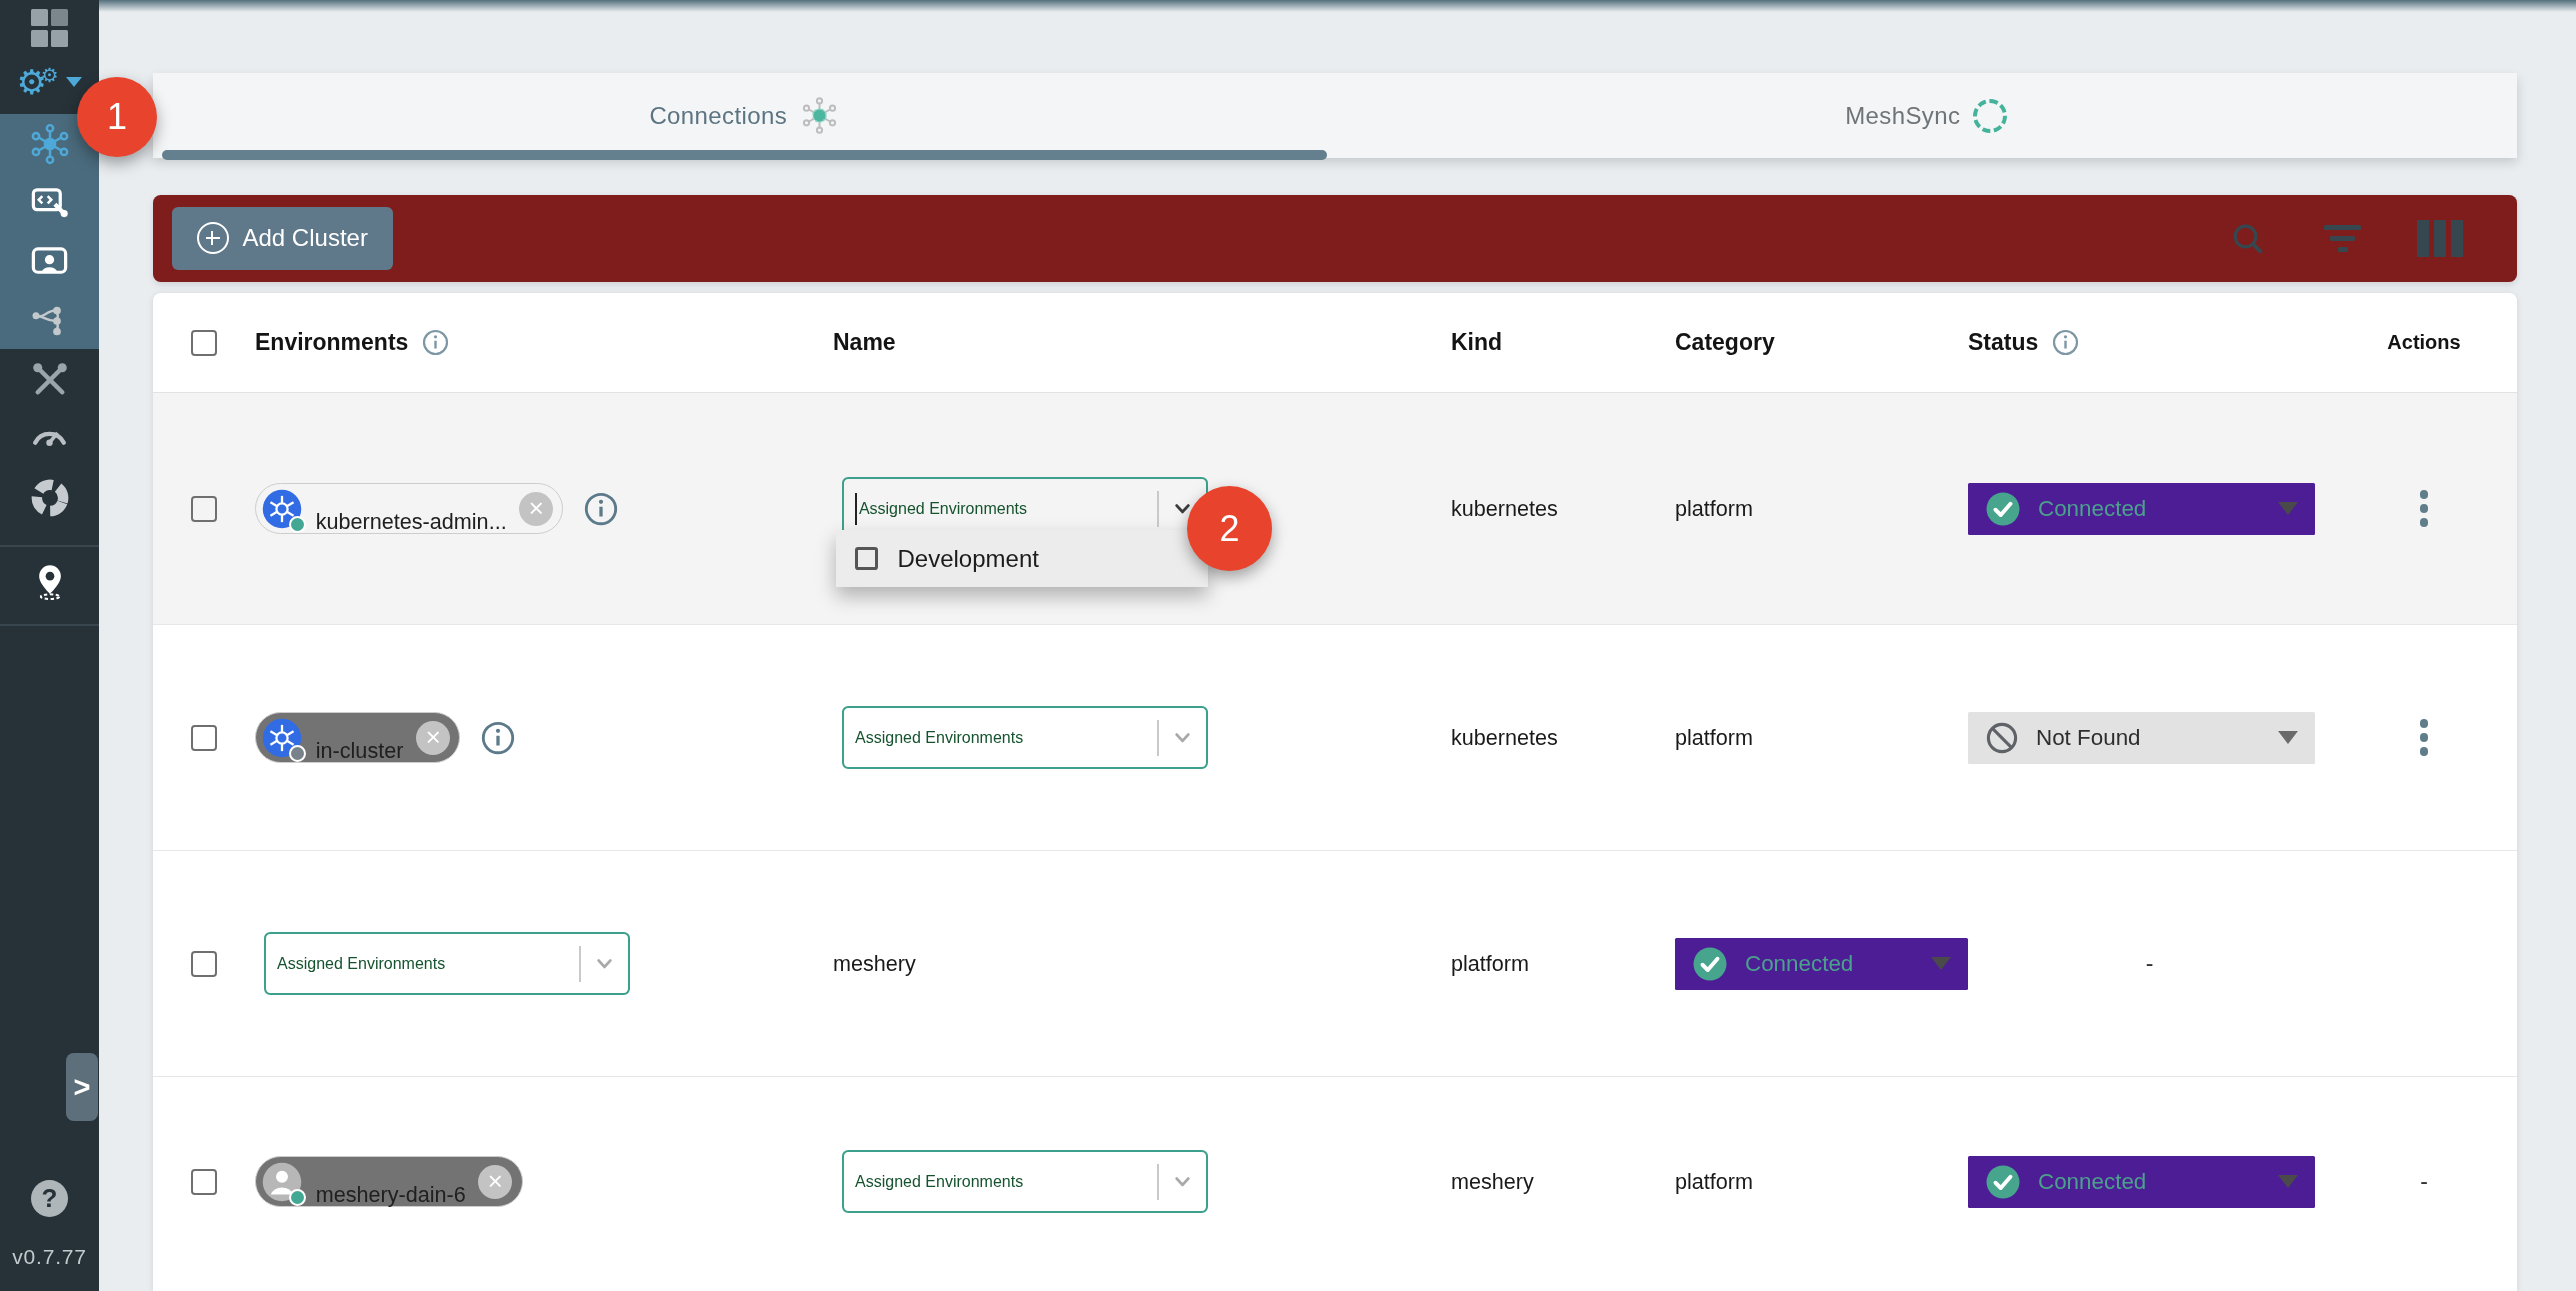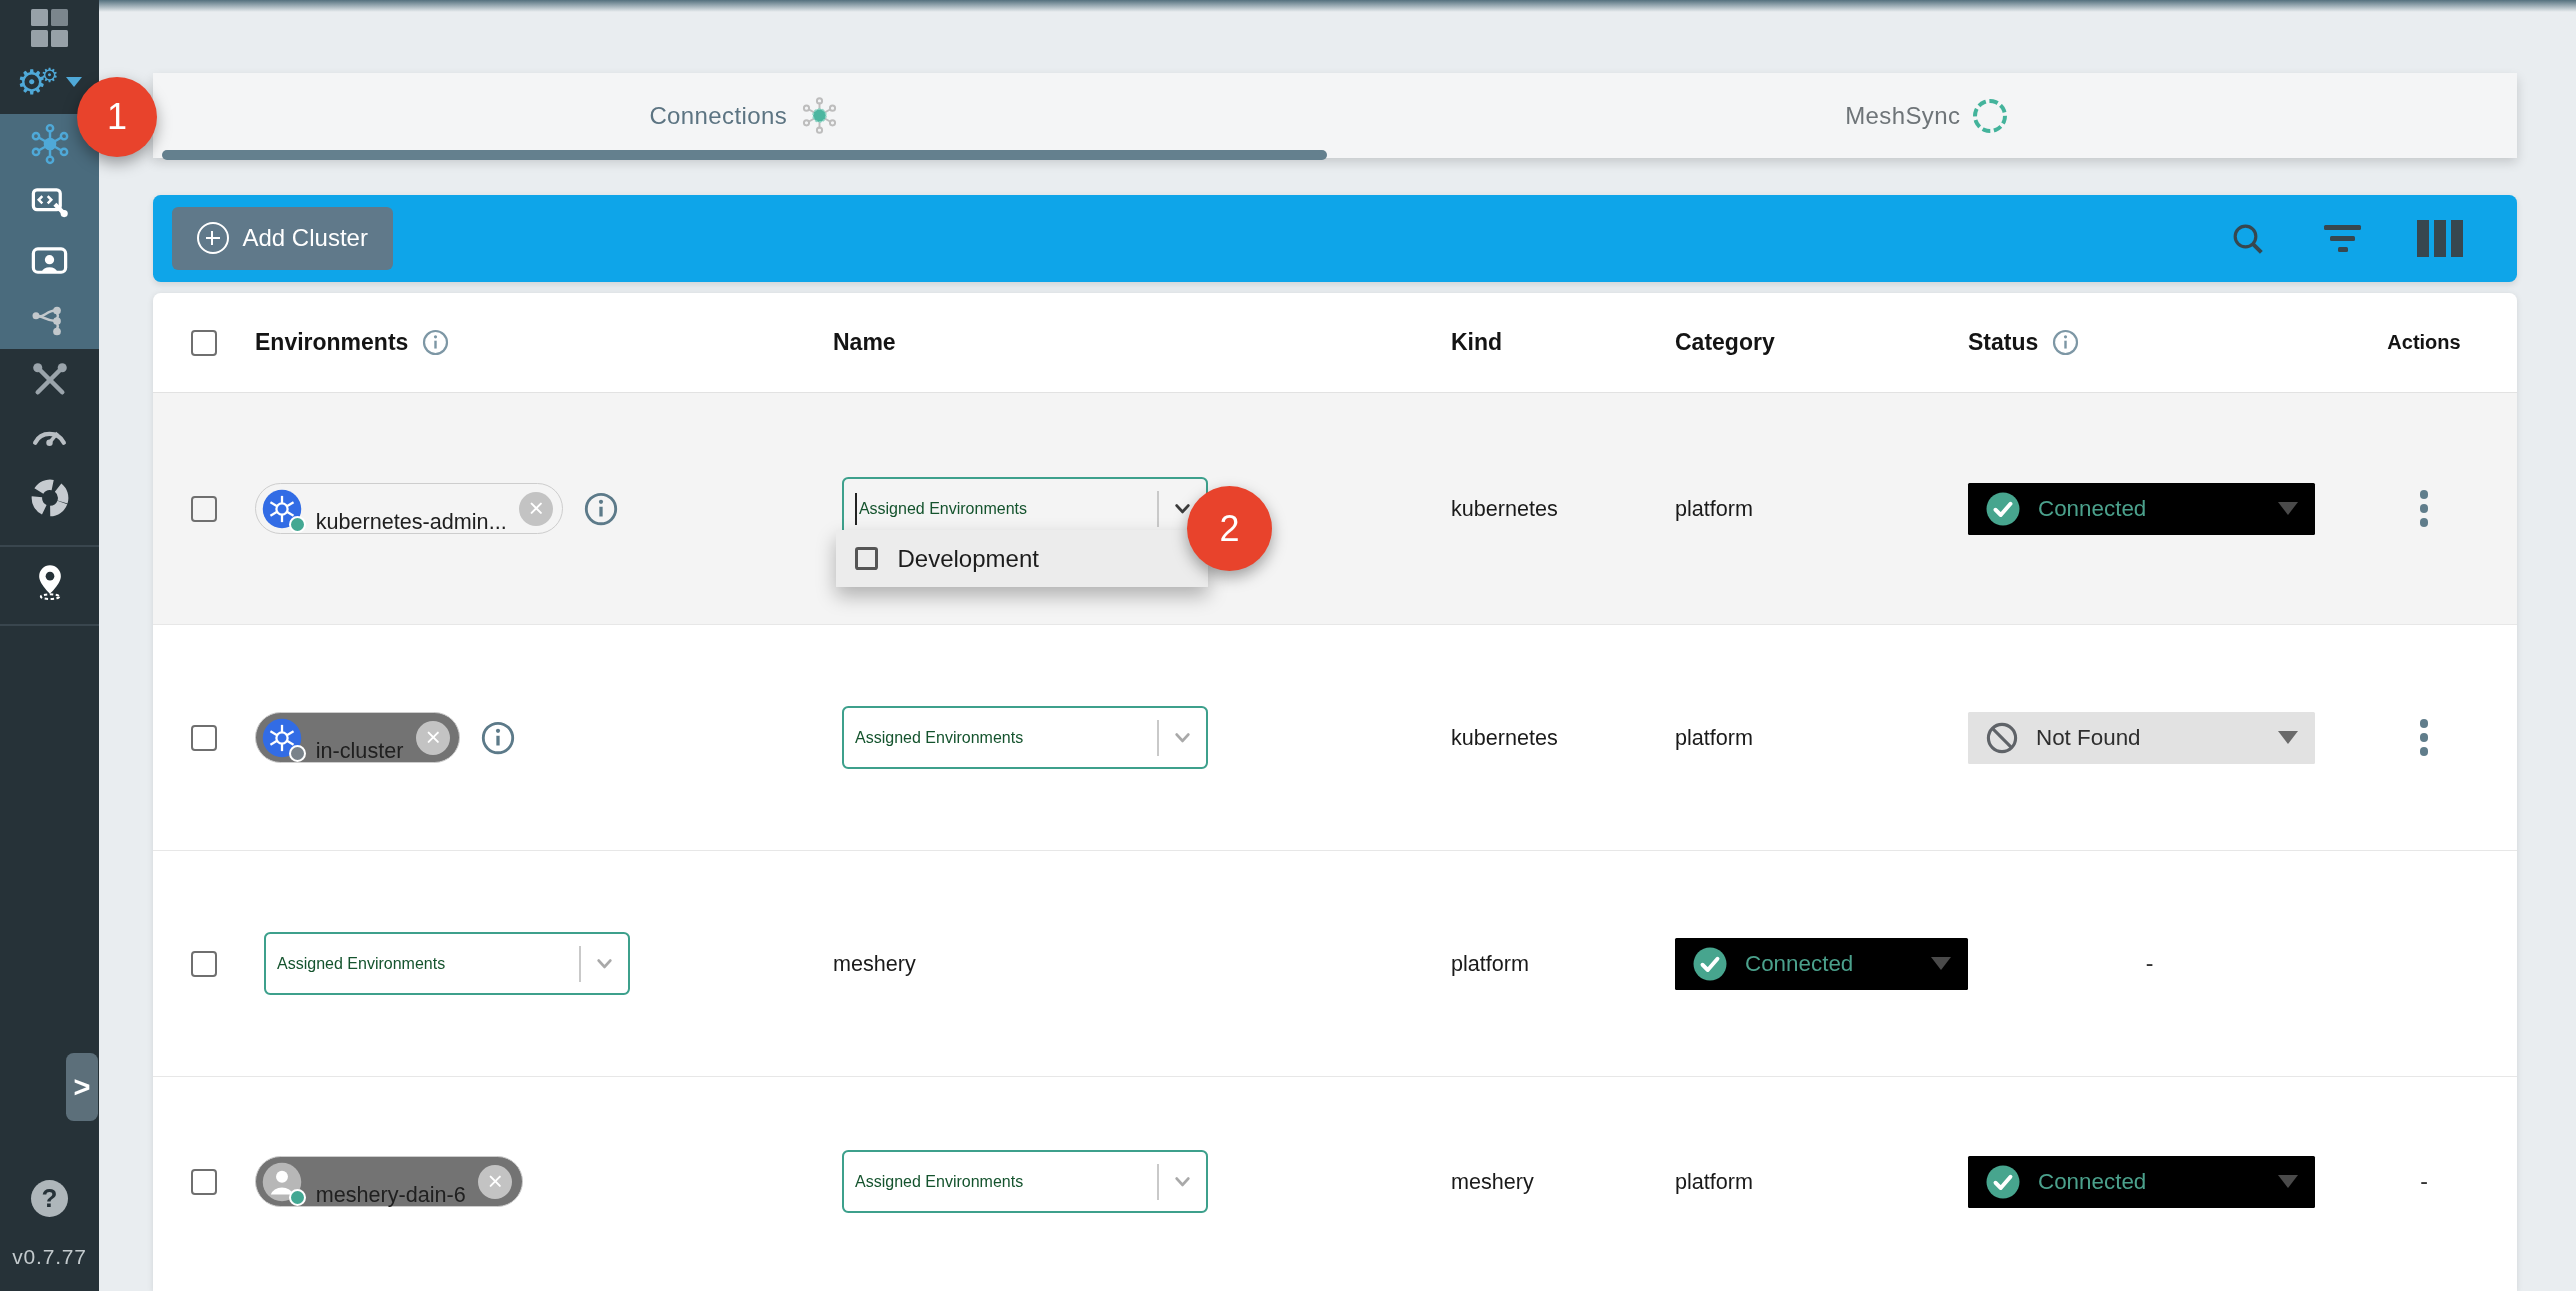--- a/index.html
+++ b/index.html
@@ -40,21 +40,21 @@
   
   .tabs-card{position:absolute;left:153px;top:73px;width:2364px;height:85px;background:#f4f5f6;
     box-shadow:0 4.6px 10.8px rgba(0,0,0,.16);display:flex;z-index:5;}
   .tab{flex:1;display:flex;align-items:center;justify-content:center;gap:12.4px;cursor:pointer;}
   .tab-label{font-size:24px;color:#5c7482;letter-spacing:0.4px;}
   .tab-meshsync .tab-label{color:#6e7478;}
   .tab-indicator{position:absolute;left:9.3px;bottom:-1.5px;width:calc(50% - 17px);height:9.3px;background:#64808e;border-radius:5.4px;}
   .spinner-icon{width:34px;height:34px;border:4.6px dashed #43b39b;border-radius:50%;}
 
   
-  .toolbar-card{position:absolute;left:153px;top:195px;width:2364px;height:87px;background:#0ea5e9;border-radius:7.7px;
+  .toolbar-card{position:absolute;left:153px;top:195px;width:2364px;height:87px;background:#7f1d1d;border-radius:7.7px;
     box-shadow:0 2.3px 6.2px rgba(0,0,0,.10);z-index:4;}
   .add-cluster-btn{position:absolute;left:18.5px;top:11.6px;height:63px;padding:0 25px;background:#60798a;border:none;border-radius:6.2px;
     color:#fff;font-size:24px;font-family:"Liberation Sans",sans-serif;display:flex;align-items:center;gap:14px;cursor:pointer;}
   .plus-circle{width:32px;height:32px;border:2.3px solid #fff;border-radius:50%;position:relative;}
   .plus-circle::before,.plus-circle::after{content:"";position:absolute;background:#fff;}
   .plus-circle::before{left:7px;top:13px;width:14px;height:2.3px;}
   .plus-circle::after{left:12.7px;top:7.3px;width:2.3px;height:14px;}
   .toolbar-icons{position:absolute;right:54px;top:0;height:87px;display:flex;align-items:center;gap:56px;}
   .tool-btn{cursor:pointer;display:flex;align-items:center;justify-content:center;}
   .filter-icon{display:flex;flex-direction:column;gap:6.2px;align-items:center;}
@@ -99,21 +99,21 @@
   .env-placeholder{font-size:16px;color:#14532d;flex:1;white-space:nowrap;overflow:hidden;}
   .select-divider{width:1.5px;height:36px;background:#c9c9c9;margin:0 12.4px 0 6.2px;}
   .chev{width:23px;height:23px;}
   .env-menu{position:absolute;left:683px;top:137px;width:372px;background:#ececec;box-shadow:0 9.3px 18.5px rgba(0,0,0,.28);z-index:20;}
   .env-menu-item{height:57px;display:flex;align-items:center;gap:20px;padding:0 18.5px;cursor:pointer;}
   .env-menu-label{font-size:24px;color:#1c1c1c;}
 
   .cell-text{font-size:21.6px;color:#1a1a1a;}
   .status-cell{display:flex;}
   .status-chip{width:347px;height:52px;display:flex;align-items:center;gap:17px;padding:0 17px;cursor:pointer;border-radius:1.5px;}
-  .status-connected{background:#000000;}
+  .status-connected{background:#4c1d95;}
   .status-connected .status-label{color:#4ba18c;}
   .status-notfound{background:#e2e2e2;}
   .status-notfound .status-label{color:#2e2e2e;}
   .status-label{font-size:22.4px;}
   .tri-down{width:0;height:0;border-left:10.8px solid transparent;border-right:10.8px solid transparent;border-top:13px solid #4a4a4a;margin-left:auto;cursor:pointer;}
   .status-notfound .tri-down{border-top-color:#6a6a6a;}
 
   .actions-cell{display:flex;justify-content:center;}
   .kebab{display:flex;flex-direction:column;gap:5.4px;cursor:pointer;padding:4.6px;}
   .kebab span{width:8.5px;height:8.5px;border-radius:50%;background:#607d8b;}

